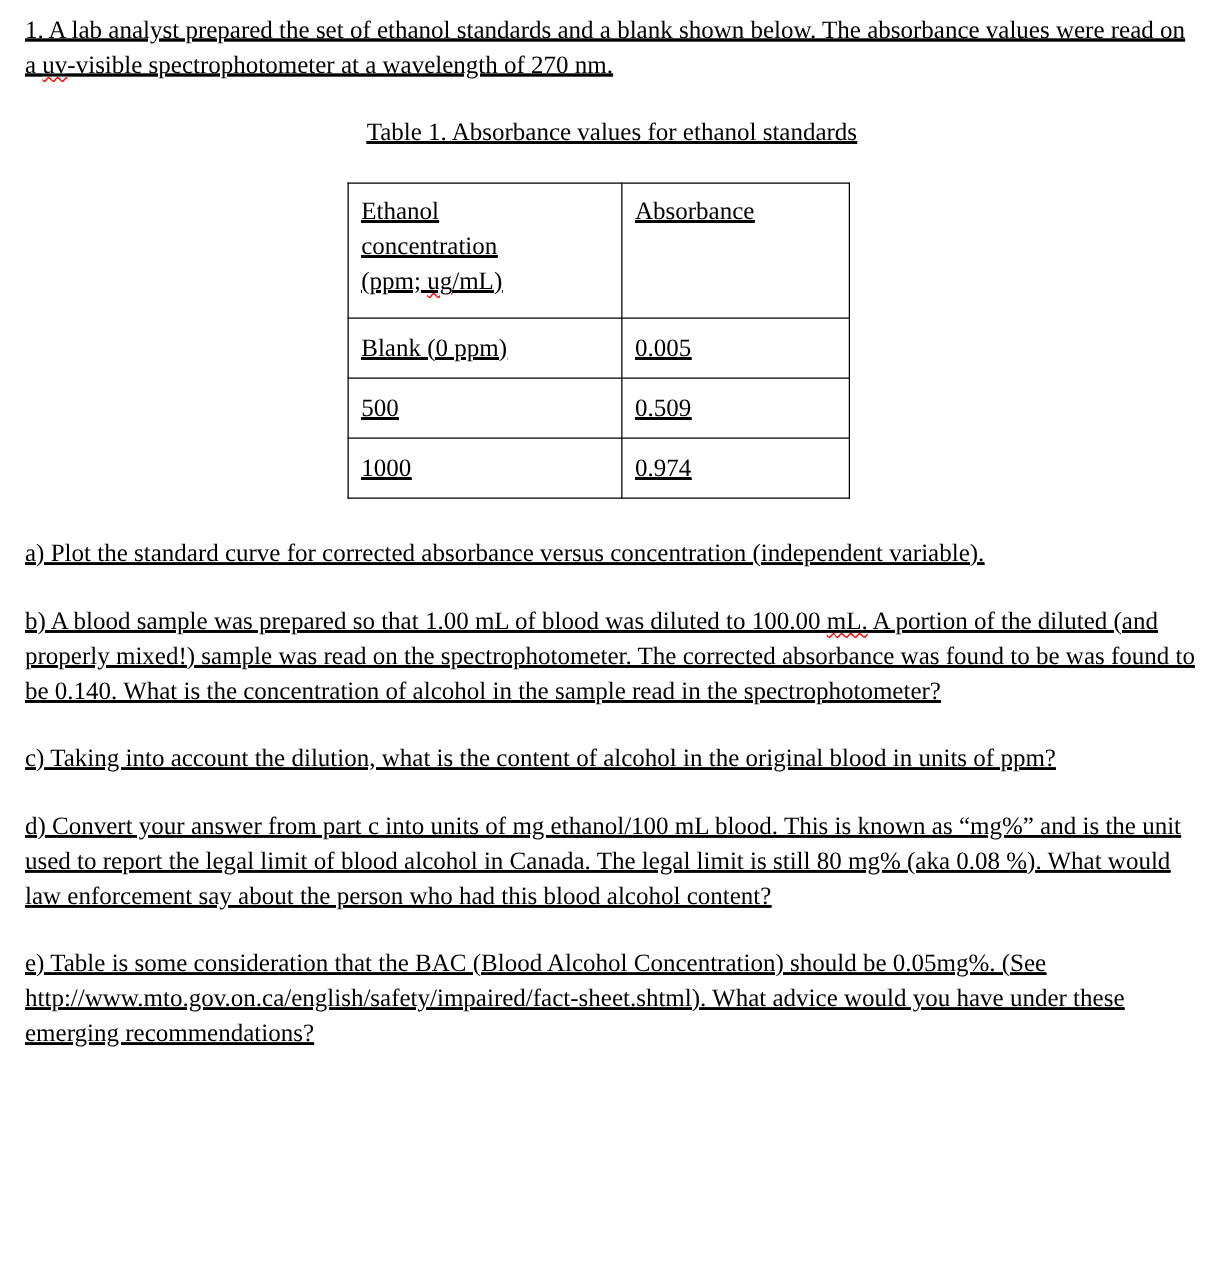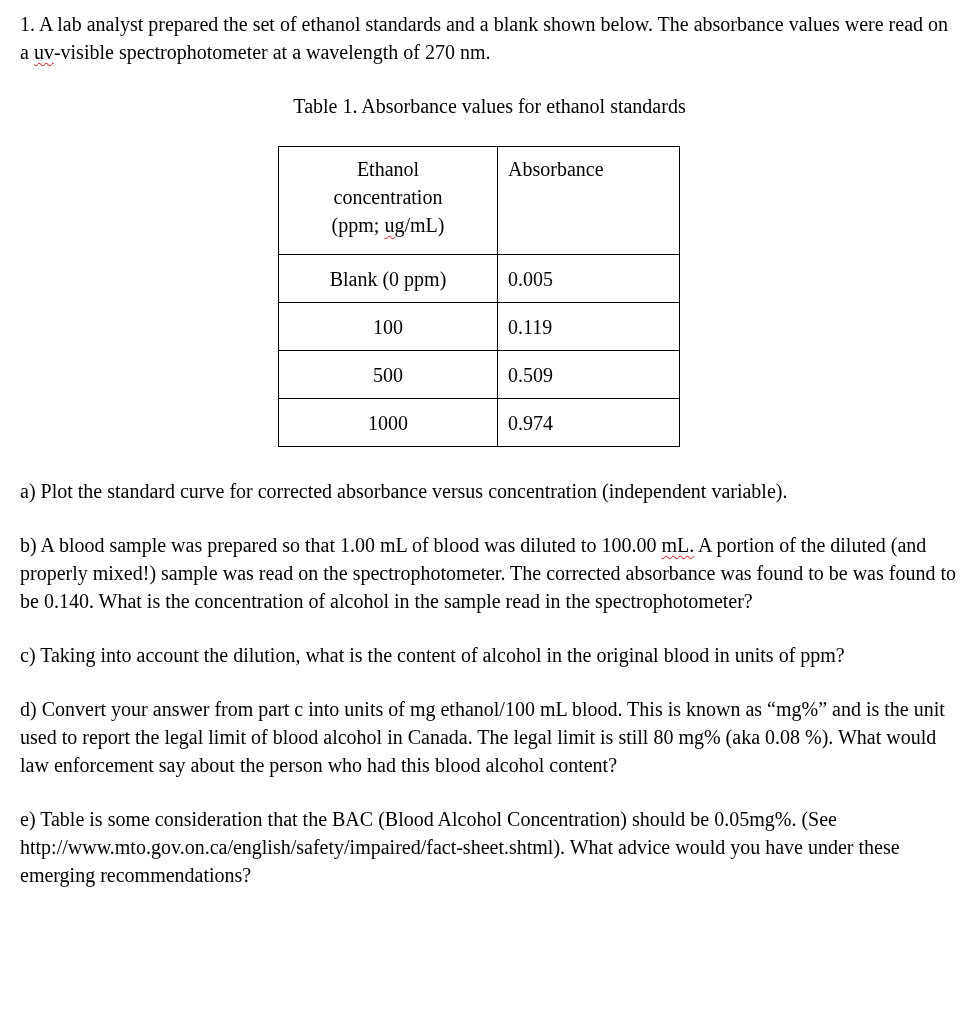--- a/index.html
+++ b/index.html
@@ -1,15 +1,15 @@
 <!DOCTYPE html>
 <html><head>
 <meta charset="utf-8">
 <style>
-  * { margin: 0; padding: 0; box-sizing: border-box; }
+  * { margin: 0; padding: 0; box-sizing: border-box; text-decoration: underline; }
   html, body { background: #ffffff; }
   body {
     width: 979px;
     height: 1024px;
     overflow: hidden;
     color: #000000;
     font-family: "Liberation Serif", "DejaVu Serif", serif;
     font-size: 20px;
     line-height: 28px;
     padding: 10px 20px 0 20px;
@@ -21,21 +21,21 @@
   }
   table.standards {
     border-collapse: collapse;
     margin-left: 258px;
     margin-bottom: 30px;
   }
   table.standards td {
     border: 1px solid #000000;
     padding: 8px 10px;
   }
-  td.col-conc { width: 219px; text-align: center; }
+  td.col-conc { width: 219px; }
   td.col-abs  { width: 182px; }
   tr.header-row td {
     height: 108px;
     vertical-align: top;
   }
   tr.data-row td {
     height: 48px;
     vertical-align: middle;
   }
   .hline { display: block; }
@@ -62,24 +62,20 @@
         <span class="hline">concentration</span>
         <span class="hline"><span>(ppm; </span><span class="squiggle">ug</span><span>/mL)</span></span>
       </td>
       <td class="col-abs">Absorbance</td>
     </tr>
     <tr class="data-row">
       <td class="col-conc">Blank (0 ppm)</td>
       <td class="col-abs">0.005</td>
     </tr>
     <tr class="data-row">
-      <td class="col-conc">100</td>
-      <td class="col-abs">0.119</td>
-    </tr>
-    <tr class="data-row">
       <td class="col-conc">500</td>
       <td class="col-abs">0.509</td>
     </tr>
     <tr class="data-row">
       <td class="col-conc">1000</td>
       <td class="col-abs">0.974</td>
     </tr>
   </tbody>
 </table>
 

